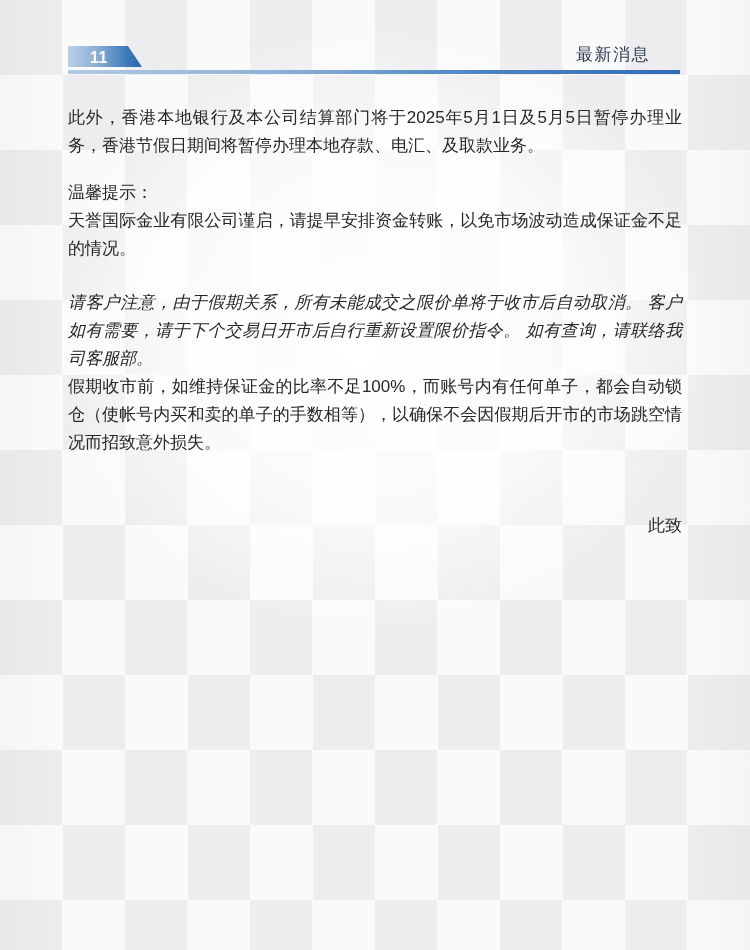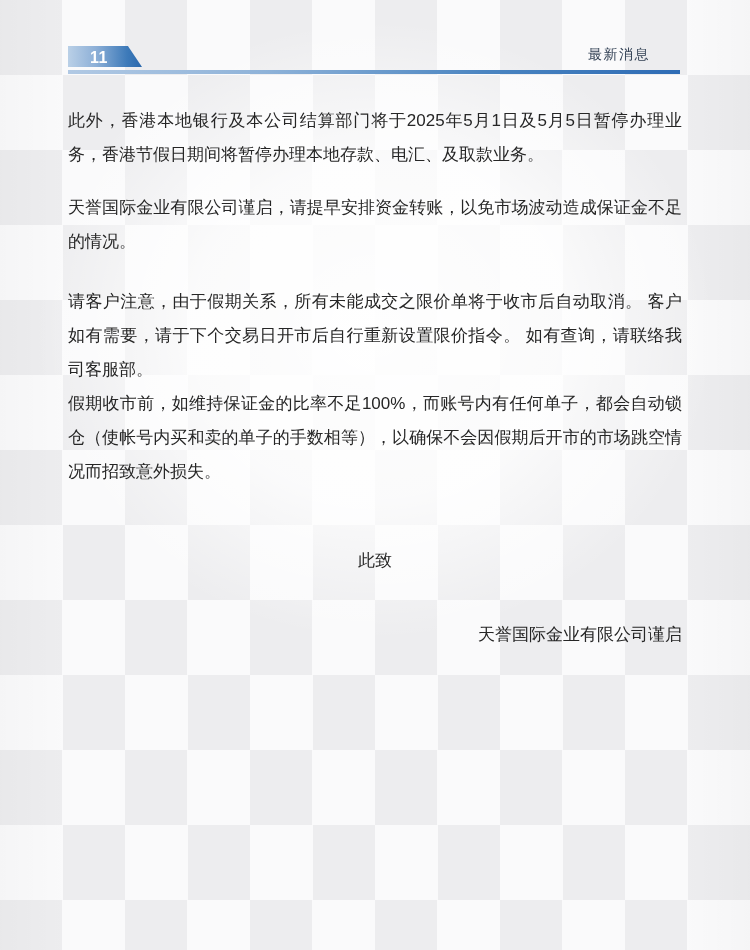--- a/index.html
+++ b/index.html
@@ -24,70 +24,70 @@
     position:absolute;left:68px;top:46px;
     width:74px;height:21px;box-sizing:border-box;
     clip-path:polygon(0 0, 81% 0, 100% 100%, 0 100%);
     background:linear-gradient(90deg,#bad0e7 0%, #8cafd7 38%, #3d7ab9 80%, #2b68ad 100%);
     display:flex;align-items:flex-end;justify-content:center;
     padding-right:12px;
     color:#ffffff;font-size:16px;font-weight:bold;letter-spacing:0.5px;
   }
   .section-title{
     position:absolute;top:45px;right:100px;
-    font-size:14px;line-height:19px;color:#2f3e52;
+    font-size:17px;line-height:19px;color:#2f3e52;
     letter-spacing:1.5px;
   }
   .header-rule{
     position:absolute;left:68px;top:70px;
     width:612px;height:4px;
     background:linear-gradient(90deg,#b1c9e4 0%, #8fb3d9 32%, #4b85c1 68%, #2e6cb5 100%);
   }
 
   
   .content{
     position:absolute;left:68px;top:104px;width:614px;
-    font-size:17px;line-height:34px;color:#262626;
+    font-size:17px;line-height:28px;color:#262626;
     text-align:justify;
   }
   .para{margin:0;}
   .para-tip{margin-top:19px;}
-  .para-limit{margin-top:26px;}
+  .para-limit{margin-top:26px;font-style:italic;}
   .para-margin{}
-  .closing{margin-top:55px;text-align:center;}
+  .closing{margin-top:55px;text-align:right;}
   .signature{margin-top:40px;text-align:right;}
 </style>
 </head>
 <body>
 
 <div class="page">
 
   <div class="page-badge">
     <span>11</span>
   </div>
 
   <div class="section-title">最新消息</div>
 
   <div class="header-rule"></div>
 
   <div class="content">
 
     <div class="para">此外，香港本地银行及本公司结算部门将于2025年5月1日及5月5日暂停办理业务，香港节假日期间将暂停办理本地存款、电汇、及取款业务。</div>
 
     <div class="para para-tip">
+      <div>温馨提示：</div>
       <div>天誉国际金业有限公司谨启，请提早安排资金转账，以免市场波动造成保证金不足的情况。</div>
     </div>
 
     <div class="para para-limit">请客户注意，由于假期关系，所有未能成交之限价单将于收市后自动取消。 客户如有需要，请于下个交易日开市后自行重新设置限价指令。 如有查询，请联络我司客服部。</div>
 
     <div class="para para-margin">假期收市前，如维持保证金的比率不足100%，而账号内有任何单子，都会自动锁仓（使帐号内买和卖的单子的手数相等），以确保不会因假期后开市的市场跳空情况而招致意外损失。</div>
 
     <div class="para closing">
       <div>此致</div>
     </div>
 
     <div class="para signature">
-      <div>天誉国际金业有限公司谨启</div>
     </div>
 
   </div>
 
 </div>
 
 </body></html>

